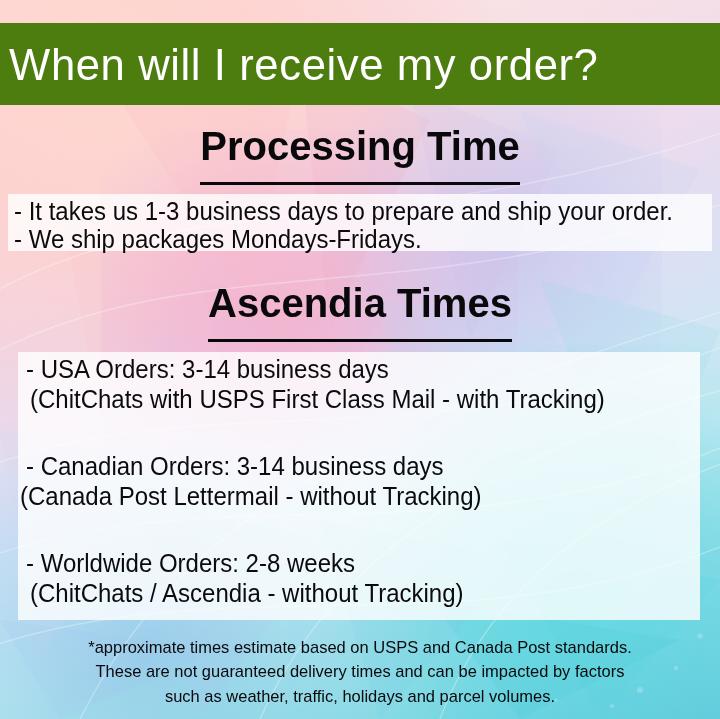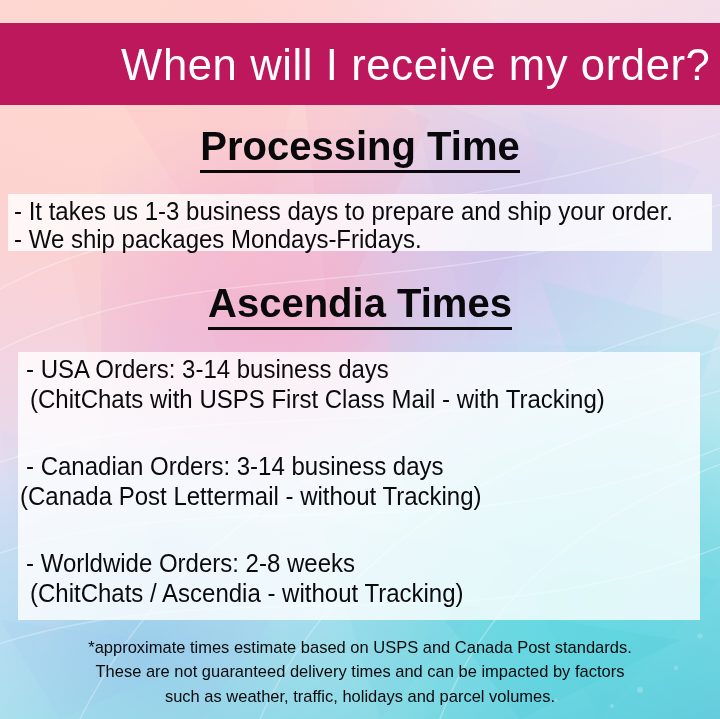--- a/index.html
+++ b/index.html
@@ -102,24 +102,24 @@
     mix-blend-mode: normal;
   }
 
   
   .banner {
     position: absolute;
     left: 0;
     top: 23px;
     width: 720px;
     height: 82px;
-    background: #be185d;
+    background: #4d7c0f;
     display: flex;
     align-items: center;
-    justify-content: flex-end;
+    justify-content: flex-start;
   }
   .banner-title {
     color: #ffffff;
     font-size: 45px;
     font-weight: 400;
     letter-spacing: 0.6px;
     line-height: 1;
     white-space: nowrap;
     transform: scaleX(0.97);
   }
@@ -129,21 +129,21 @@
     position: absolute;
     width: 100%;
     text-align: center;
     color: #09090b;
     font-weight: 700;
     line-height: 1;
     white-space: nowrap;
   }
   .section-head span {
     border-bottom: 3px solid #09090b;
-    padding-bottom: 4px;
+    padding-bottom: 16px;
     display: inline-block;
   }
   .head-processing {
     top: 126px;
     font-size: 40px;
   }
   .head-shipping {
     top: 283px;
     font-size: 40px;
   }

